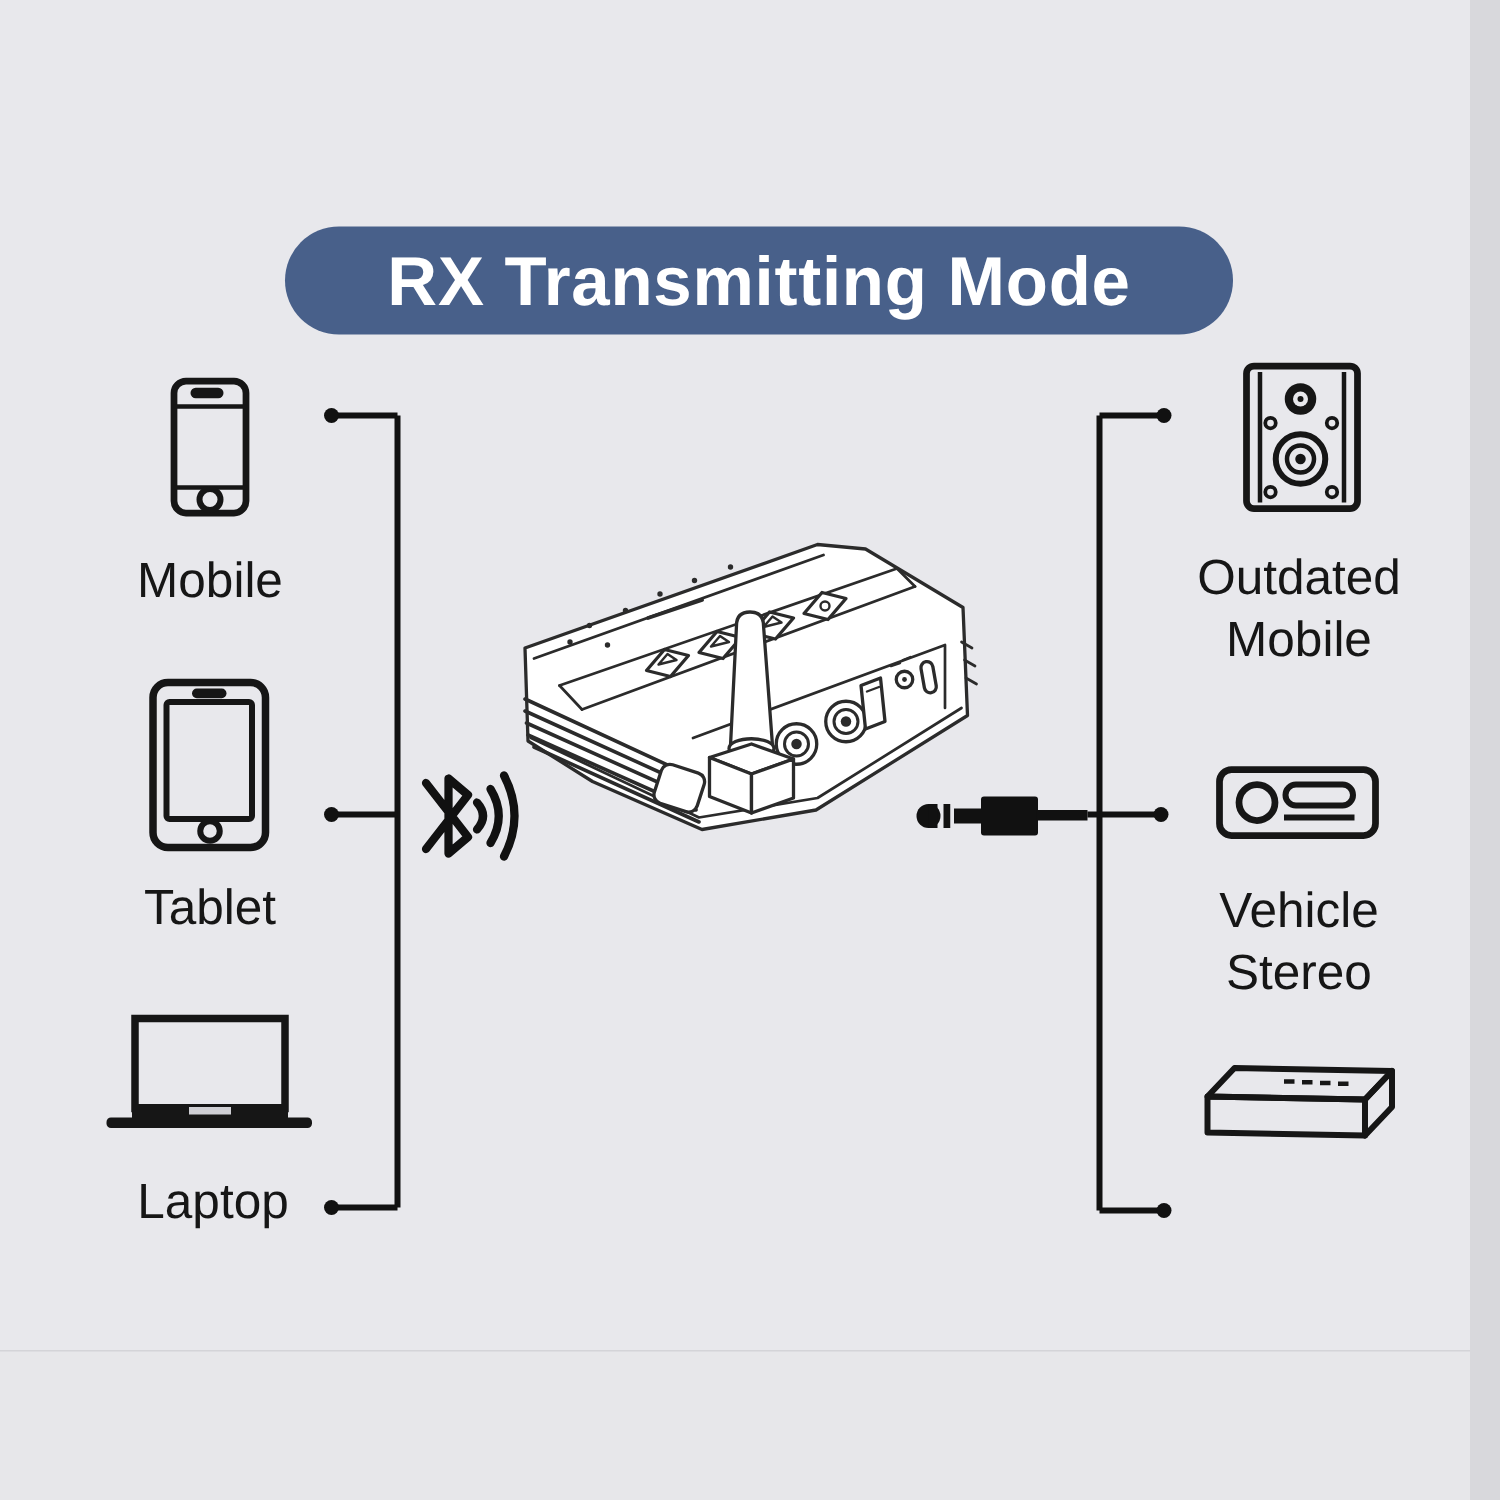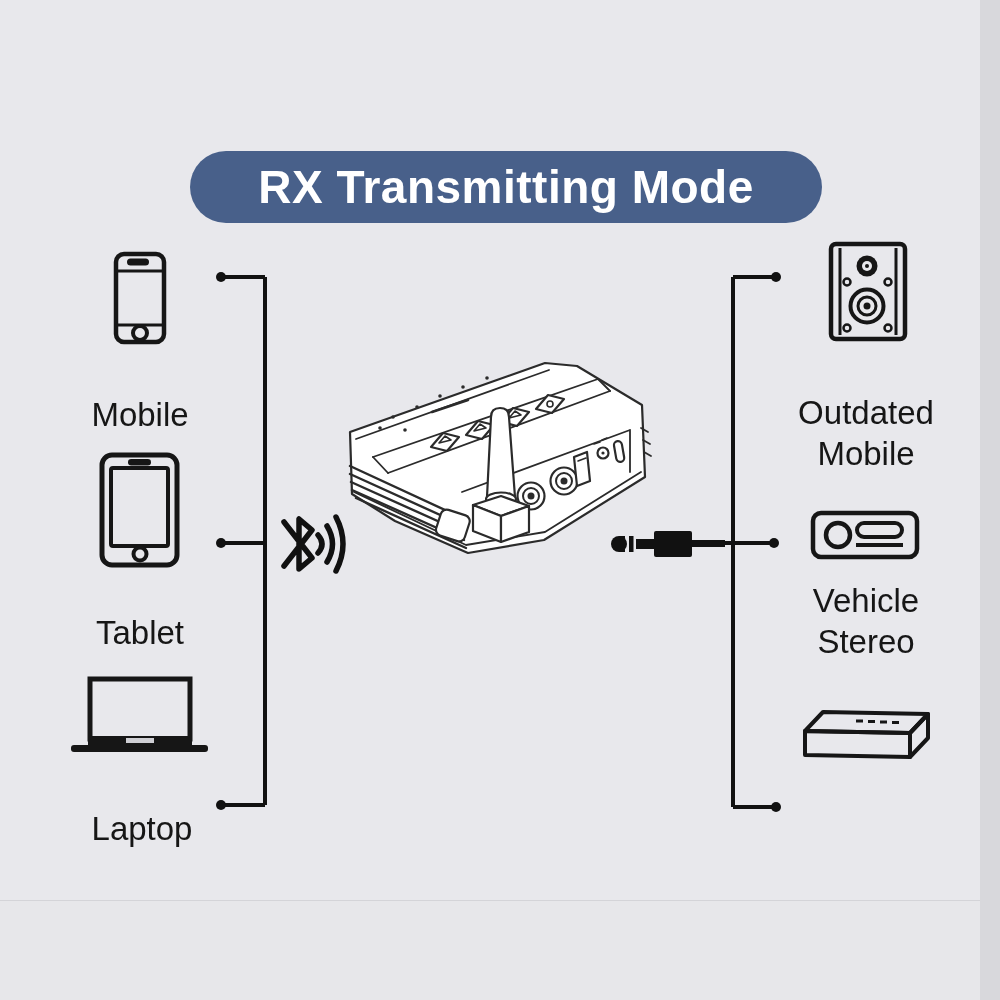--- a/index.html
+++ b/index.html
@@ -37,27 +37,26 @@
     white-space:nowrap;
   }
   .artwork{position:absolute;left:0;top:0;}
   .label{
     position:absolute;
     width:160px;
     text-align:center;
     font-size:33px;
     line-height:41px;
     color:var(--ink);
-    margin-top:28px;
   }
   .lbl-mobile{left:60px;top:366px;}
   .lbl-tablet{left:60px;top:584px;}
   .lbl-laptop{left:62px;top:780px;}
   .lbl-outdated{left:786px;top:364px;}
-  .lbl-vehicle{left:786px;top:552px;}
+  .lbl-vehicle{left:786px;top:586px;}
   .lbl-amplifier{left:788px;top:782px;}
 </style>
 </head>
 <body>
 
 <div class="canvas">
 
   <div class="banner">
     <span>RX Transmitting Mode</span>
   </div>

